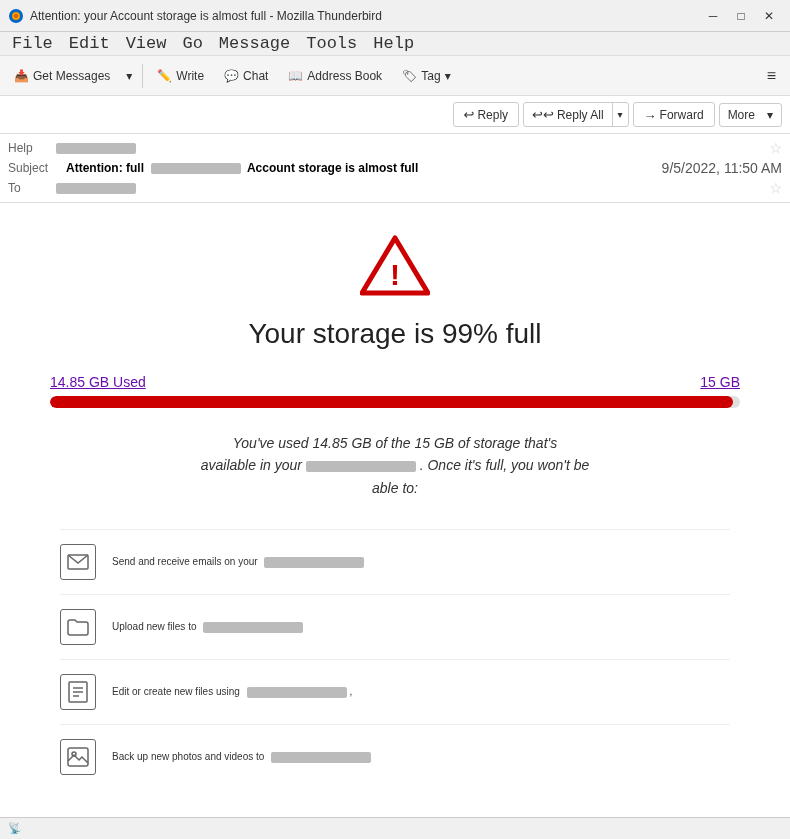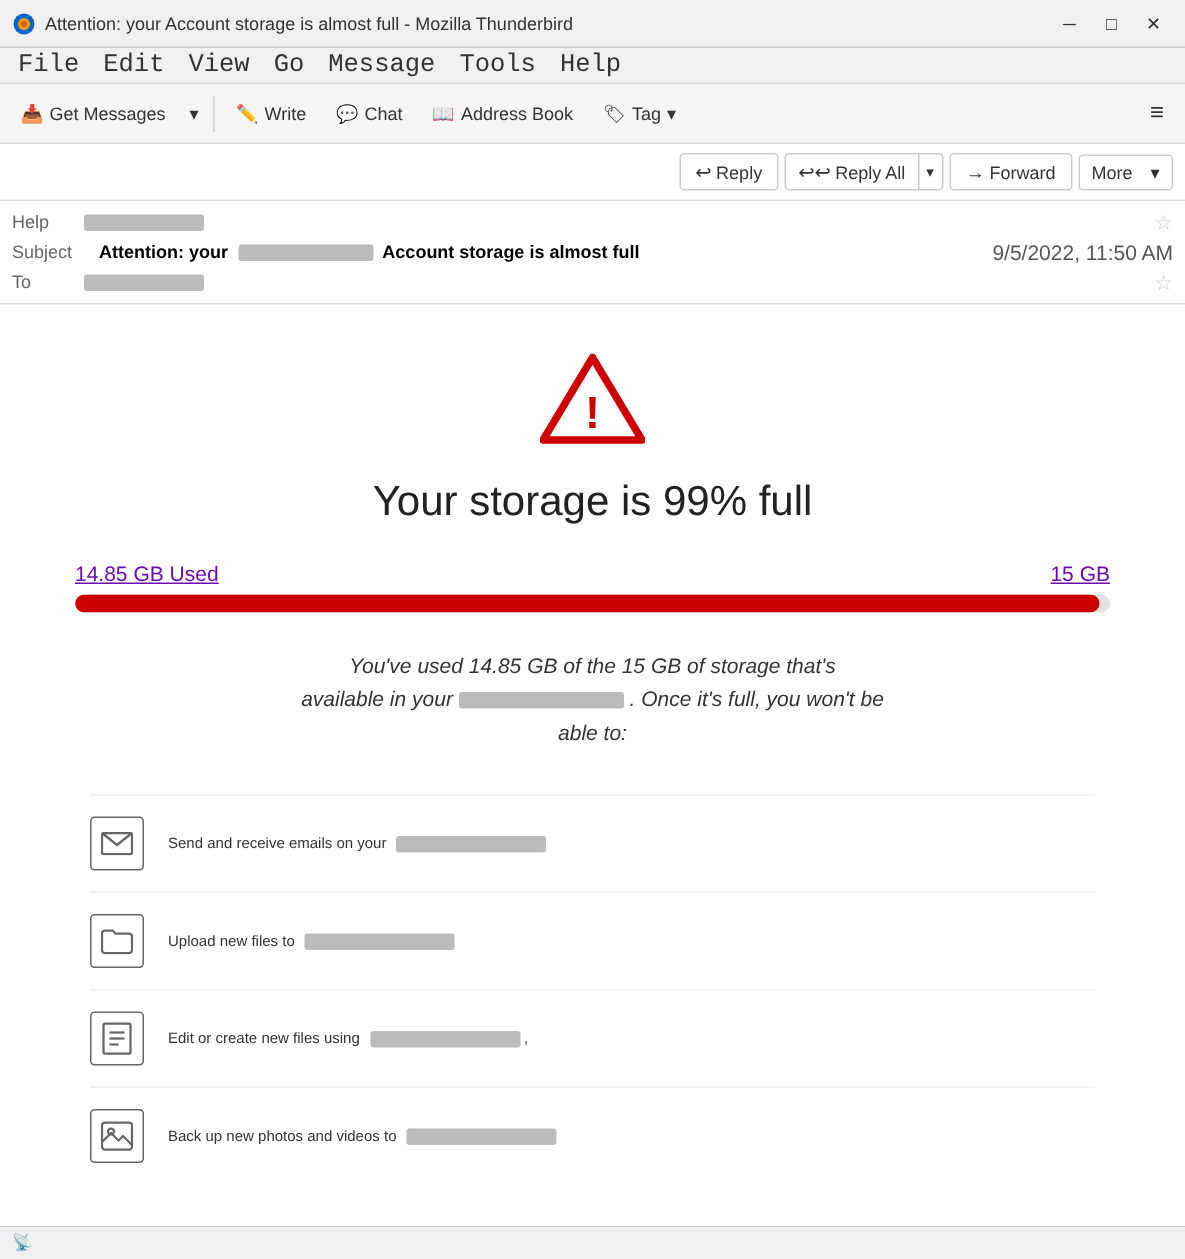--- a/index.html
+++ b/index.html
@@ -359,21 +359,21 @@
         <div class="header-row">
           <span class="header-label">Help</span>
           <span class="header-value">
             <span class="blurred-text">&nbsp;&nbsp;&nbsp;&nbsp;&nbsp;&nbsp;&nbsp;&nbsp;&nbsp;&nbsp;&nbsp;&nbsp;</span>
           </span>
           <span class="header-star">☆</span>
         </div>
         <div class="subject-row">
           <span class="header-label">Subject</span>
           <span class="subject-text">
-            <span>Attention: your</span>
+            <span>Attention: full</span>
             &nbsp;<span class="blurred-text" style="width:90px;">&nbsp;</span>&nbsp;
             <span>Account storage is almost full</span>
           </span>
           <span class="date-text">9/5/2022, 11:50 AM</span>
         </div>
         <div class="header-row">
           <span class="header-label">To</span>
           <span class="header-value">
             <span class="blurred-text">&nbsp;&nbsp;&nbsp;&nbsp;&nbsp;&nbsp;&nbsp;&nbsp;&nbsp;&nbsp;&nbsp;&nbsp;</span>
           </span>

